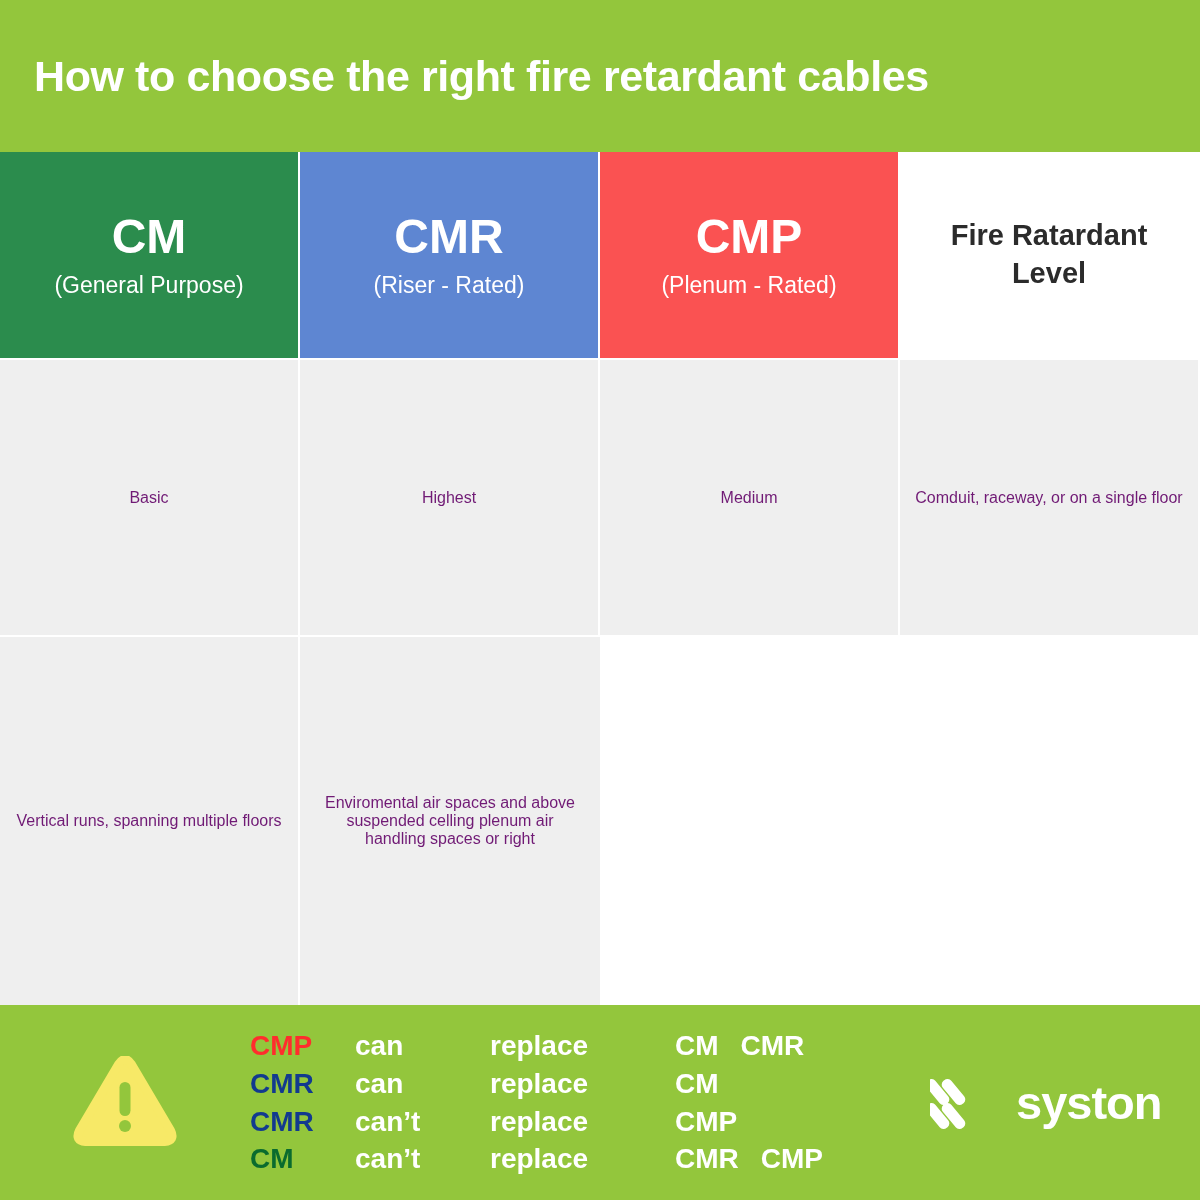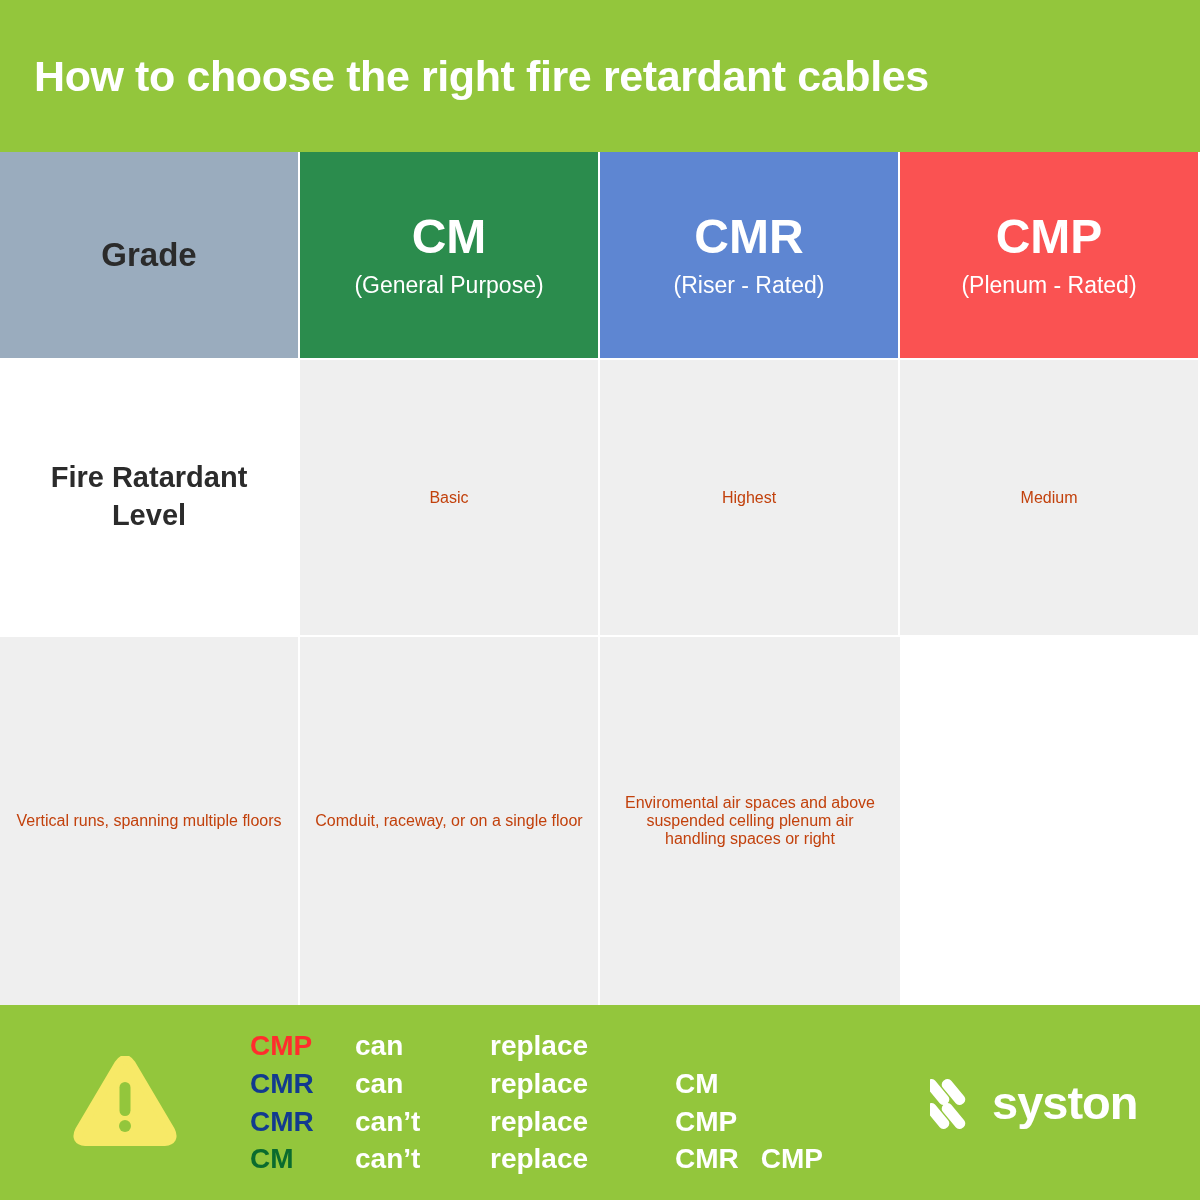--- a/index.html
+++ b/index.html
@@ -70,21 +70,21 @@
   
   .row-label{
     color:#2b2b2b;
     font-size:29px;font-weight:bold;line-height:1.3;
     padding:16px 14px;
     border-right:2px solid #ffffff;
   }
 
   .body-cell{
     background:#efefef;
-    color:#c2410c;
+    color:#701a75;
     border-right:2px solid #ffffff;
     border-top:2px solid #ffffff;
     padding:0 14px;
   }
   .body-cell:last-child{border-right:none;}
 
   
   .footer-band{
     position:absolute;left:0;top:1005px;width:1200px;height:195px;
     background:#93c63c;
@@ -108,41 +108,38 @@
   }
   .rule .subject{font-weight:bold;}
   .s-cmp{color:#ff2d2d;}
   .s-cmr{color:#123a8f;}
   .s-cm{color:#0a6b2e;}
   .rule .modal, .rule .verb, .rule .targets{color:#ffffff;}
   .rule .targets span{margin-right:22px;}
 
   .logo-wrap{
     width:270px;display:flex;align-items:center;justify-content:flex-start;
-    gap:4px;
+    gap:28px;
   }
   .logo-mark{width:58px;height:58px;flex:0 0 auto;}
   .logo-text{
     color:#ffffff;font-size:47px;font-weight:bold;letter-spacing:-1px;
   }
 </style>
 </head>
 <body>
 
 <div class="page">
 
   <div class="header-band">
     <div class="header-title">How to choose the right fire retardant cables</div>
   </div>
 
   <div class="table">
 
-    <div class="cell hdr-label">
-      <span>Grade</span>
-    </div>
 
     <div class="cell hdr-grade c-cm">
       <span class="code">CM</span>
       <span class="sub">(General Purpose)</span>
     </div>
 
     <div class="cell hdr-grade c-cmr">
       <span class="code">CMR</span>
       <span class="sub">(Riser - Rated)</span>
     </div>
@@ -159,24 +156,24 @@
       <span>Basic</span>
     </div>
     <div class="cell body-cell row2">
       <span>Highest</span>
     </div>
     <div class="cell body-cell row2">
       <span>Medium</span>
     </div>
 
     <div class="cell body-cell row3">
+      <span>Comduit, raceway, or on a single floor</span>
+    </div>
+    <div class="cell body-cell row3">
       <span>Vertical runs, spanning multiple floors</span>
-    </div>
-    <div class="cell body-cell row3">
-      <span>Comduit, raceway, or on a single floor</span>
     </div>
     <div class="cell body-cell row3 wide">
       <span>Enviromental air spaces and above suspended celling plenum air handling spaces or right</span>
     </div>
   </div>
 
   <div class="footer-band">
 
     <div class="warn-wrap">
       <svg width="104" height="94" viewBox="0 0 104 94">
@@ -185,20 +182,21 @@
         <circle cx="52" cy="70" r="6" fill="#93c63c"></circle>
       </svg>
     </div>
 
     <div class="rules">
 
       <div class="rule">
         <span class="subject s-cmp">CMP</span>
         <span class="modal">can</span>
         <span class="verb">replace</span>
+        <span class="targets"><span>CM</span><span>CMR</span></span>
       </div>
 
       <div class="rule">
         <span class="subject s-cmr">CMR</span>
         <span class="modal">can</span>
         <span class="verb">replace</span>
         <span class="targets"><span>CM</span></span>
       </div>
 
       <div class="rule">

